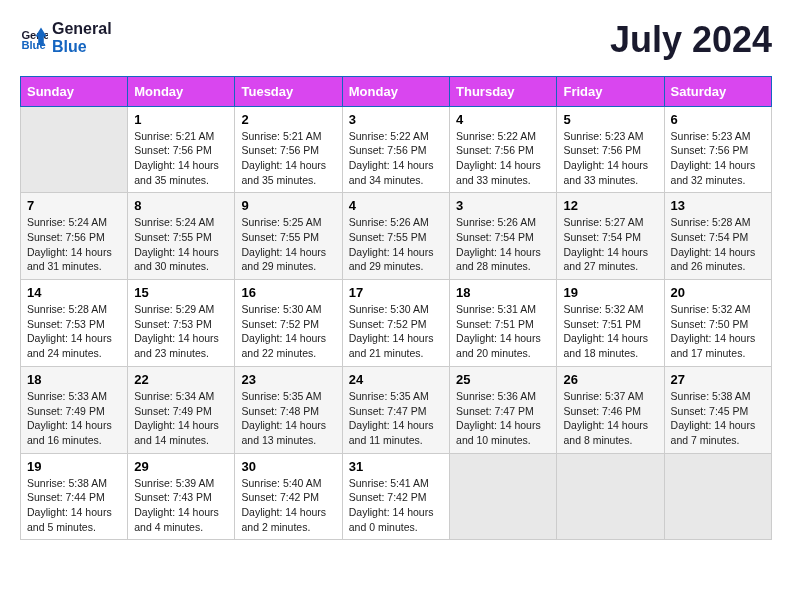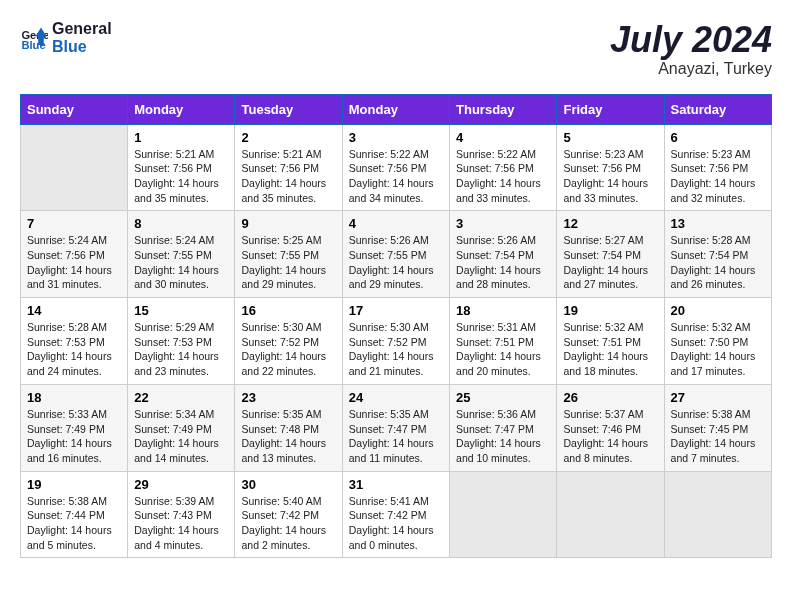--- a/index.html
+++ b/index.html
@@ -26,33 +26,32 @@
       height: 28px;
     }
     .title-section {
       text-align: right;
     }
     .month-title {
       font-size: 36px;
       font-weight: bold;
       color: #1a1a2e;
       line-height: 1.1;
-      font-style: italic;
     }
     .location {
       font-size: 16px;
       color: #333;
     }
     table {
       width: 100%;
       border-collapse: collapse;
       font-size: 11px;
     }
     thead tr th {
-      background-color: #6d28d9;
+      background-color: #d946ef;
       color: #fff;
       padding: 7px 6px;
       text-align: left;
       font-size: 13px;
       font-weight: bold;
       border: 1px solid #1565c0;
     }
     tbody tr td {
       border: 1px solid #ccc;
       vertical-align: top;
@@ -91,21 +90,20 @@
       <text x="2" y="36" font-size="16" font-weight="bold" fill="#1565c0">Blue</text>
       <polygon points="30,5 38,18 34,18 34,30 26,30 26,18 22,18" fill="#1565c0"></polygon>
     </svg>
     <div style="line-height:1.1;">
       <div style="font-size:16px; font-weight:bold; color:#1a1a2e;">General</div>
       <div style="font-size:16px; font-weight:bold; color:#1565c0;">Blue</div>
     </div>
   </div>
   <div class="title-section">
     <div class="month-title">July 2024</div>
-    <div class="location">Anayazi, Turkey</div>
   </div>
 </div>
 
 <table>
   <thead>
     <tr>
     <th>Sunday</th>
         <th>Monday</th>
         <th>Tuesday</th>
         <th>Monday</th>

